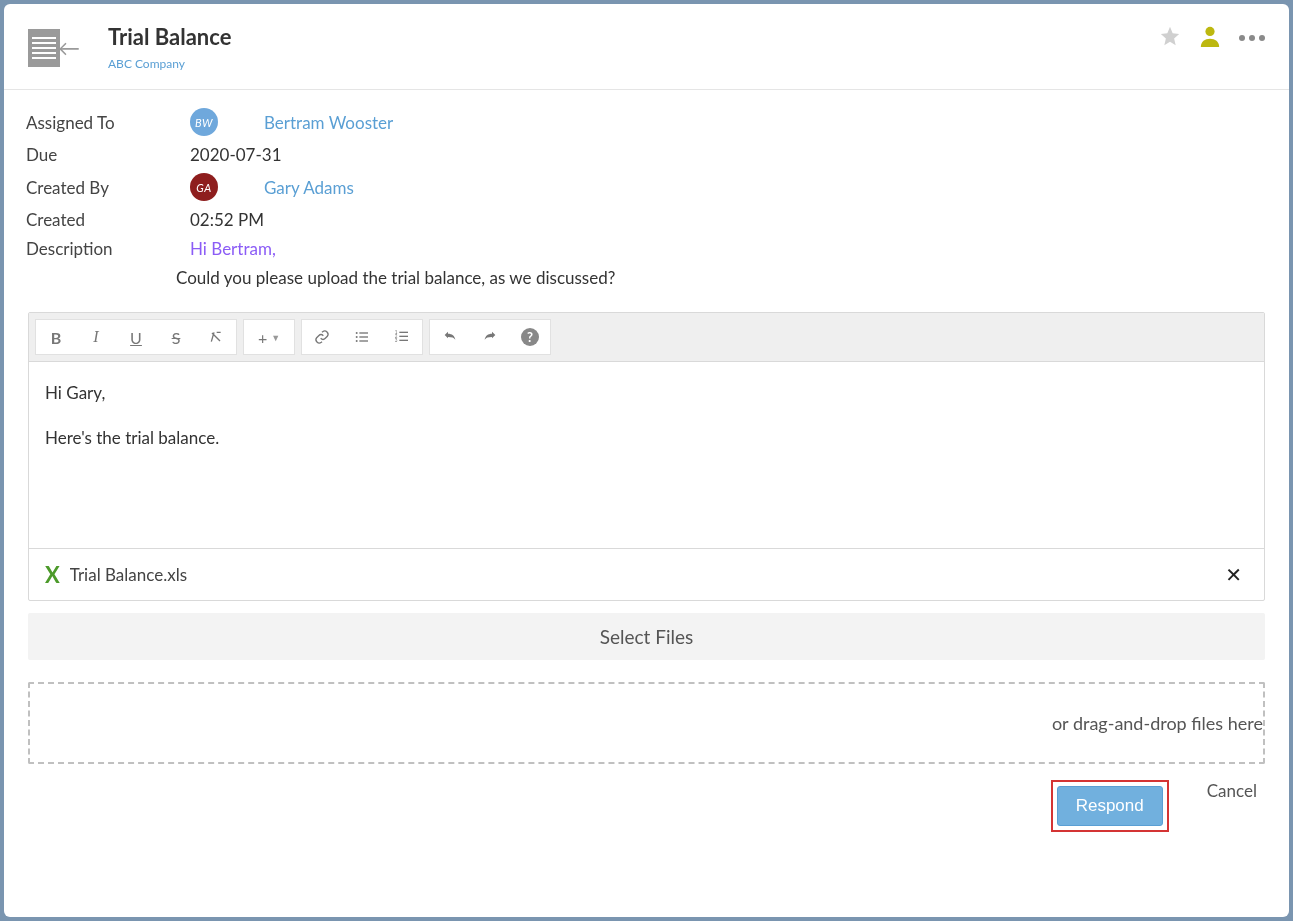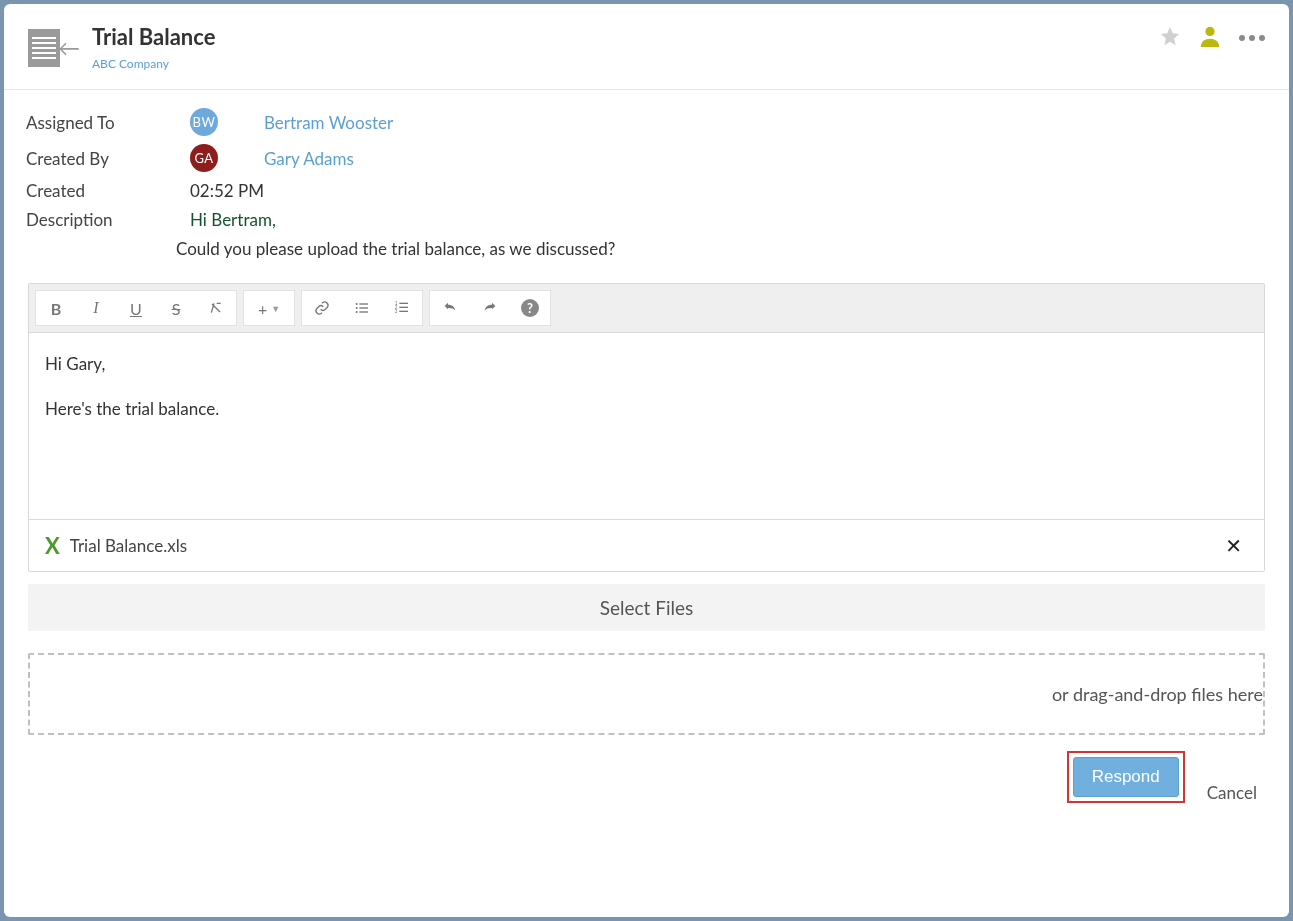--- a/index.html
+++ b/index.html
@@ -43,21 +43,21 @@
     .file-icon .line {
       height: 2px;
       background: #fff;
     }
     .arrow-left {
       color: #9a9a9a;
       font-size: 22px;
       margin-left: -2px;
     }
     .title-block {
-      margin-left: 8px;
+      margin-left: 24px;
     }
     .page-title {
       font-size: 22px;
       font-weight: 700;
       color: #333;
       line-height: 1.2;
     }
     .company-link {
       color: #5a9fd4;
       font-size: 12px;
@@ -91,33 +91,33 @@
       color: #333;
       gap: 36px;
     }
     .detail-label {
       width: 128px;
       color: #444;
     }
     .avatar {
       width: 28px; height: 28px; border-radius: 50%;
       display: inline-flex; align-items: center; justify-content: center;
-      font-size: 13px; color: #fff; letter-spacing: 0.5px;
+      font-size: 11px; color: #fff; letter-spacing: 0.5px; font-style: italic;
     }
     .avatar.bw { background: #6fa8dc; }
     .avatar.ga { background: #8e1e1e; }
     .person-link { color: #5a9fd4; margin-left: 10px; }
     .status-badge {
       background: #d5eaf7;
       color: #4a8ec2;
       padding: 4px 10px;
       border-radius: 2px;
       font-size: 17px;
     }
-    .description-text { color: #14532d; }
+    .description-text { color: #8b5cf6; }
     .description-para {
       padding-left: 150px;
       font-size: 17px;
       color: #333;
       margin-bottom: 18px;
     }
     
     .editor-wrap {
       margin: 0 24px;
       border: 1px solid #d9d9d9;
@@ -200,22 +200,22 @@
       border: 2px dashed #c0c0c0;
       border-radius: 2px;
       text-align: right;
       padding: 28px 0;
       font-size: 18px;
       color: #555;
     }
     .footer-actions {
       display: flex;
       justify-content: flex-end;
-      align-items: flex-end;
-      gap: 22px;
+      align-items: flex-start;
+      gap: 38px;
       padding: 16px 32px 16px 24px;
     }
     .respond-wrap {
       border: 2px solid #d43434;
       padding: 4px;
     }
     .respond-btn {
       background: #71b0de;
       color: #fff;
       border: 1px solid #5a9fd4;
@@ -272,20 +272,24 @@
     </div>
   </div>
 
   <div class="details">
     <div class="detail-row">
       <span class="detail-label">Assigned To</span>
       <span class="avatar bw">BW</span>
       <a class="person-link">Bertram Wooster</a>
     </div>
     <div class="detail-row">
+      <span class="detail-label">Due</span>
+      <span>2020-07-31</span>
+    </div>
+    <div class="detail-row">
       <span class="detail-label">Created By</span>
       <span class="avatar ga">GA</span>
       <a class="person-link">Gary Adams</a>
     </div>
     <div class="detail-row">
       <span class="detail-label">Created</span>
       <span>02:52 PM</span>
     </div>
     <div class="detail-row">
       <span class="detail-label">Description</span>

